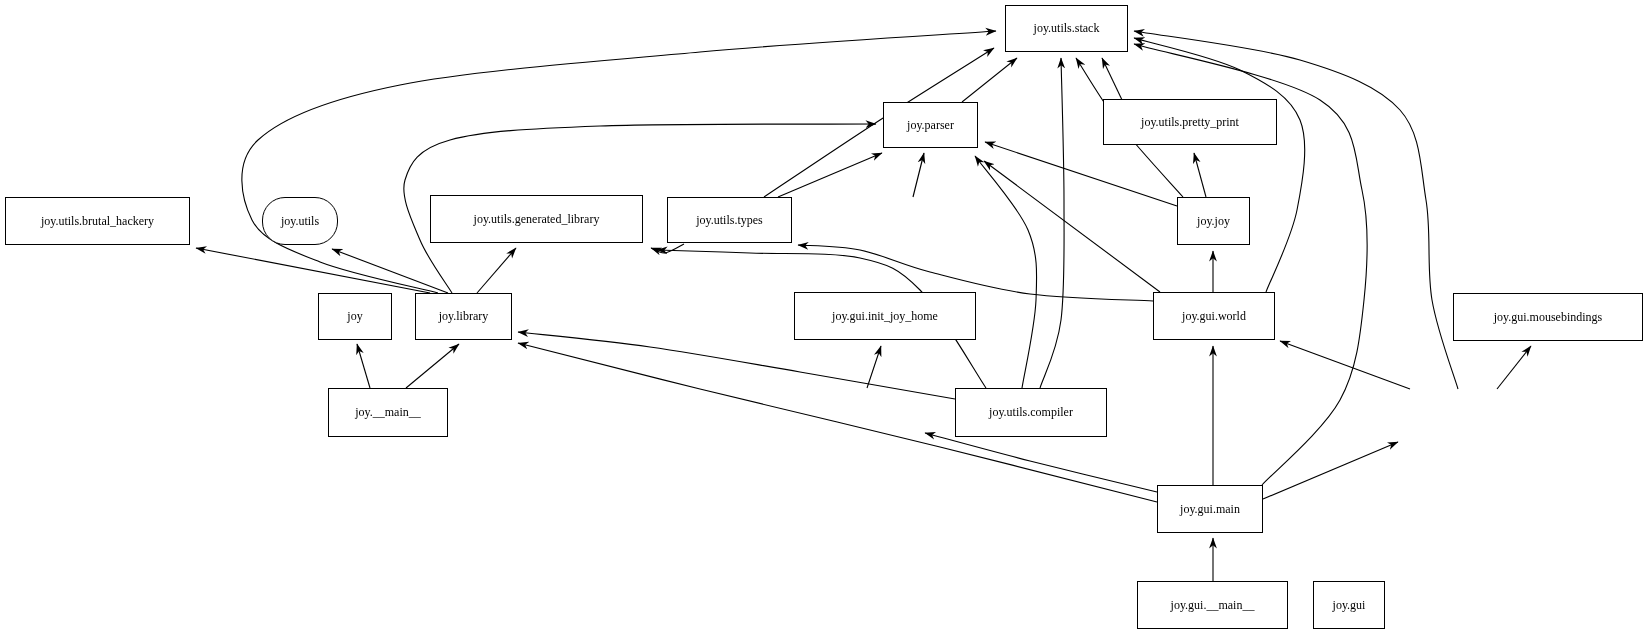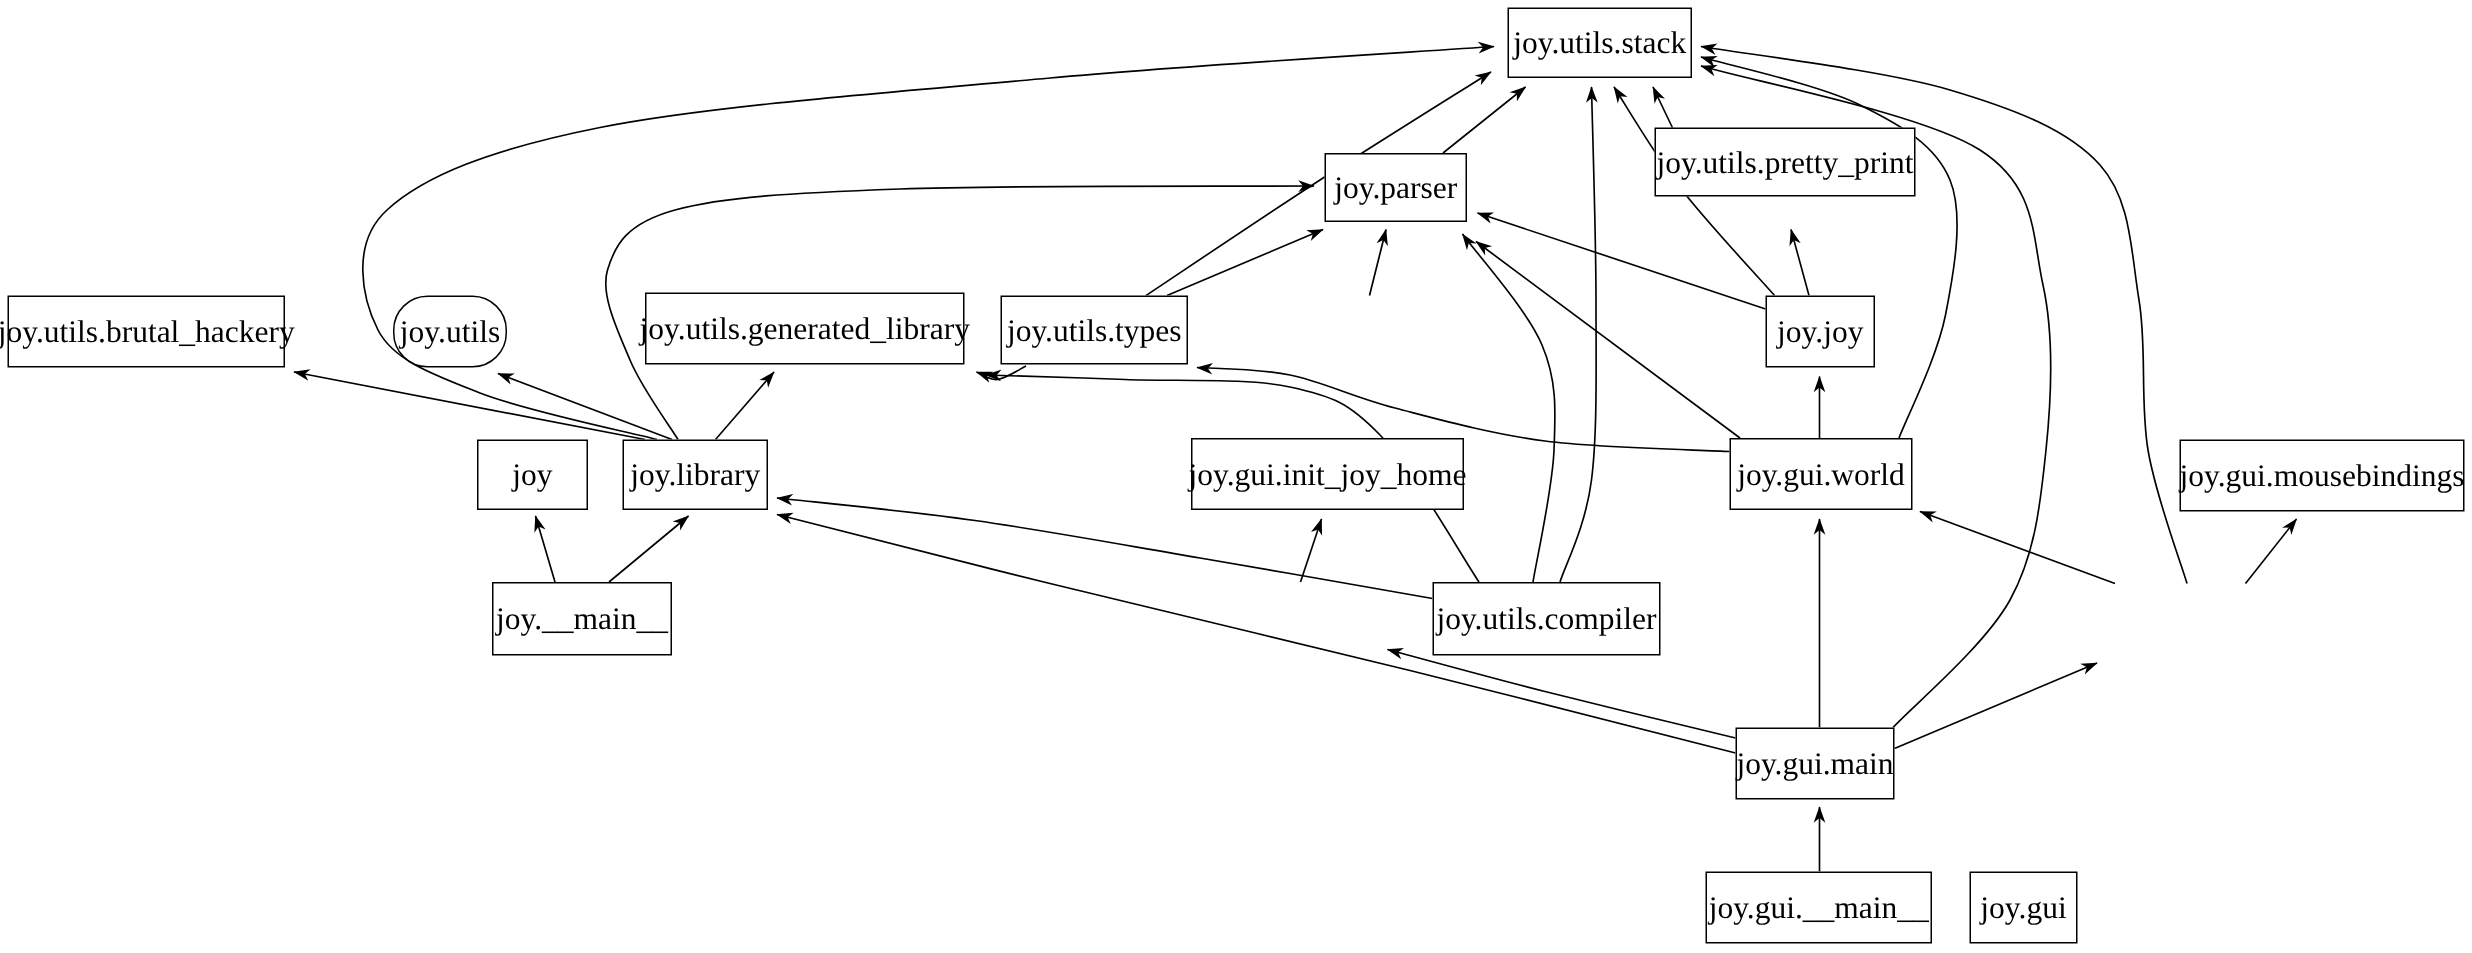--- a/index.html
+++ b/index.html
@@ -23,21 +23,21 @@
   }
   .node {
     position: absolute;
     box-sizing: border-box;
     background: #ffffff;
     border: 1px solid #000000;
     color: #000000;
     display: flex;
     align-items: center;
     justify-content: center;
-    font-size: 21px;
+    font-size: 12px;
     white-space: nowrap;
     z-index: 2;
   }
   .edge {
     fill: none;
     stroke: #000000;
     stroke-width: 1.1px;
   }
 </style>
 </head>
@@ -83,21 +83,21 @@
         <path class="edge" d="M1262,485 C1275,470.8333333333333 1323,430.8333333333333 1340,400 C1357,369.1666666666667 1360.3333333333333,335 1364,300 C1367.6666666666667,265 1369.3333333333333,223.33333333333334 1362,190 C1354.6666666666667,156.66666666666666 1358,124.33333333333333 1320,100 C1282,75.66666666666667 1165,53.333333333333336 1134,44" marker-end="url(#arrowhead)" stroke="#000000"></path>
         <path class="edge" d="M1410,389 L1280,341" marker-end="url(#arrowhead)" stroke="#000000"></path>
         <path class="edge" d="M1458,389 C1453.6666666666667,374.1666666666667 1437.3333333333333,331.5 1432,300 C1426.6666666666667,268.5 1431.3333333333333,231.66666666666666 1426,200 C1420.6666666666667,168.33333333333334 1421,133.33333333333334 1400,110 C1379,86.66666666666667 1344.3333333333333,73.16666666666667 1300,60 C1255.6666666666667,46.833333333333336 1161.6666666666667,35.833333333333336 1134,31" marker-end="url(#arrowhead)" stroke="#000000"></path>
         <path class="edge" d="M1497,389 L1531,346" marker-end="url(#arrowhead)" stroke="#000000"></path>
         <path class="edge" d="M1213,581 L1213,538" marker-end="url(#arrowhead)" stroke="#000000"></path>
       </g>
   </svg>
 
 <div class="node" style="left: 1005px; top: 5px; width: 123px; height: 47px;">joy.utils.stack</div>
     <div class="node" style="left: 883px; top: 102px; width: 95px; height: 46px; text-align: right;">joy.parser</div>
-    <div class="node" style="left: 1103px; top: 85px; width: 174px; height: 46px;">joy.utils.pretty_print</div>
+    <div class="node" style="left: 1103px; top: 99px; width: 174px; height: 46px;">joy.utils.pretty_print</div>
     <div class="node" style="left: 5px; top: 197px; width: 185px; height: 48px;">joy.utils.brutal_hackery</div>
     <div class="node" style="left: 262px; top: 197px; width: 76px; height: 48px; border-radius: 23px;">joy.utils</div>
     <div class="node" style="left: 430px; top: 195px; width: 213px; height: 48px;">joy.utils.generated_library</div>
     <div class="node" style="left: 667px; top: 197px; width: 125px; height: 46px;">joy.utils.types</div>
     <div class="node" style="left: 1177px; top: 197px; width: 73px; height: 48px;">joy.joy</div>
     <div class="node" style="left: 318px; top: 293px; width: 74px; height: 47px;">joy</div>
     <div class="node" style="left: 415px; top: 293px; width: 97px; height: 47px;">joy.library</div>
     <div class="node" style="left: 766px; top: 292px; width: 182px; height: 48px; margin-left: 28px;">joy.gui.init_joy_home</div>
     <div class="node" style="left: 1153px; top: 292px; width: 122px; height: 48px;">joy.gui.world</div>
     <div class="node" style="left: 1453px; top: 293px; width: 190px; height: 48px;">joy.gui.mousebindings</div>

